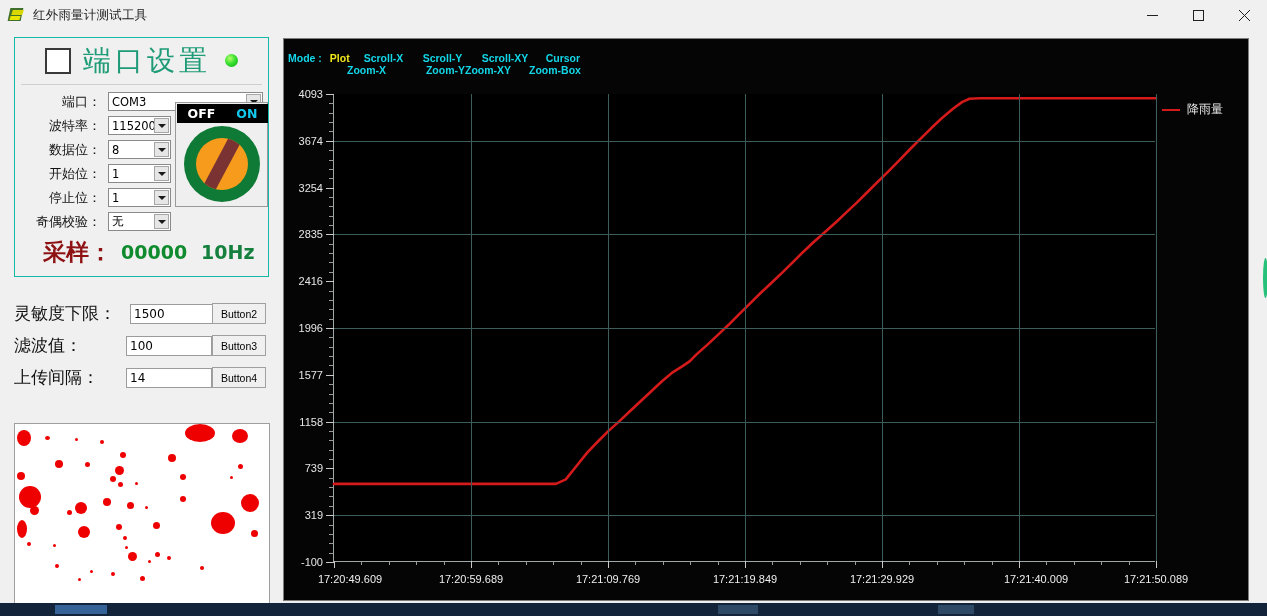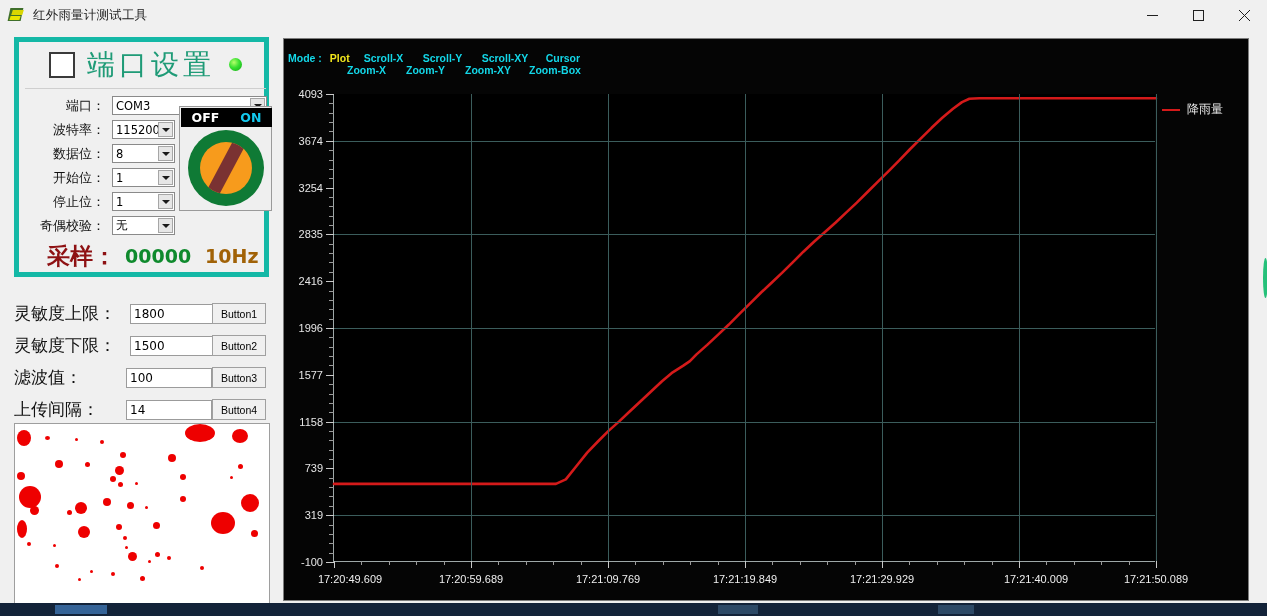--- a/index.html
+++ b/index.html
@@ -62,21 +62,21 @@
   .left-col {
     position: absolute; left: 0; top: 30px;
     width: 283px; height: 586px;
     background: #f0f0f0;
   }
 
   .port-group {
     position: absolute; left: 14px; top: 7px;
     width: 255px; height: 240px;
     background: #f0f0f0;
-    border: 5px solid #14b8a6;
+    border: 1px solid #14b8a6;
   }
   .pg-head {
     position: absolute; left: 0; top: 0;
     width: 253px; height: 45px;
     display: flex; align-items: center;
   }
   .pg-check {
     width: 26px; height: 26px;
     background: #fff; border: 2px solid #3a3a3a;
     margin-left: 30px; flex: none;
@@ -173,21 +173,21 @@
   .sample-lbl {
     font-size: 23px; color: #8e1113; font-weight: bold;
     font-family: "DejaVu Sans", "Liberation Sans", sans-serif;
   }
   .sample-val {
     font-size: 19px; color: #0f8a2d; font-weight: bold;
     margin-left: 9px;
     font-family: "DejaVu Sans", "Liberation Sans", sans-serif;
   }
   .sample-hz {
-    font-size: 19px; color: #a16207; font-weight: bold;
+    font-size: 19px; color: #15803d; font-weight: bold;
     margin-left: 14px;
     font-family: "DejaVu Sans", "Liberation Sans", sans-serif;
   }
 
   
   .params { position: absolute; left: 0; top: 272px; width: 283px; }
   .prow {
     display: flex; align-items: center;
     height: 23px; margin-bottom: 9px;
   }
@@ -428,25 +428,20 @@
 
       <div class="sample-line">
         <span class="sample-lbl">采样：</span>
         <span class="sample-val">00000</span>
         <span class="sample-hz">10Hz</span>
       </div>
     </div>
 
     <div class="params">
         <div class="prow" style="position: relative;">
-          <div class="plbl">灵敏度上限：</div>
-          <div class="pinput" style="position: absolute; left: 130px; width: 83px;">1800</div>
-          <div class="pbtn" style="position: absolute; left: 212px;">Button1</div>
-        </div>
-        <div class="prow" style="position: relative;">
           <div class="plbl">灵敏度下限：</div>
           <div class="pinput" style="position: absolute; left: 130px; width: 83px;">1500</div>
           <div class="pbtn" style="position: absolute; left: 212px;">Button2</div>
         </div>
         <div class="prow" style="position: relative;">
           <div class="plbl">滤波值：</div>
           <div class="pinput" style="position: absolute; left: 126px; width: 86px;">100</div>
           <div class="pbtn" style="position: absolute; left: 212px;">Button3</div>
         </div>
         <div class="prow" style="position: relative;">
@@ -512,21 +507,21 @@
         <div class="mode-row">
           <span style="margin-right: 8px;">Mode :</span>
           <span class="yellow" style="margin-right: 14px;">Plot</span>
           <span style="display: inline-block; width: 59px;">Scroll-X</span>
           <span style="display: inline-block; width: 59px;">Scroll-Y</span>
           <span style="display: inline-block; width: 64px;">Scroll-XY</span>
           <span style="display: inline-block; width: 62px;">Cursor</span>
         </div>
         <div class="mode-row" style="padding-left: 59px;">
           <span style="display: inline-block; width: 59px;">Zoom-X</span>
-          <span style="display: inline-block; width: 59px;">Zoom-Y</span>
+          <span style="display: inline-block; width: 59px; text-align: right;">Zoom-Y</span>
           <span style="display: inline-block; width: 64px;">Zoom-XY</span>
           <span style="display: inline-block; width: 62px;">Zoom-Box</span>
         </div>
       </div>
     <div class="plot">
       <svg class="series-svg" id="series-svg" width="822" height="468">
           <polyline points="0.0,389.9 57.5,389.9 115.1,389.9 172.6,389.9 221.9,389.9 231.8,385.4 242.5,372.0 253.2,358.6 263.9,347.5 274.5,336.9 285.2,327.4 295.9,317.3 306.6,307.3 317.3,297.2 328.0,287.2 338.7,278.3 349.3,271.6 355.9,267.1 362.5,260.4 373.2,250.9 383.9,240.9 394.6,230.8 405.2,220.2 415.9,209.6 426.6,199.0 437.3,189.0 448.0,178.9 458.7,168.3 469.4,157.7 480.0,147.7 490.7,138.2 501.4,128.7 512.1,118.6 522.8,108.6 533.5,98.0 544.2,87.4 554.9,76.8 565.5,66.2 576.2,55.0 586.9,44.4 597.6,33.8 608.3,23.8 619.0,14.8 628.0,8.1 635.4,4.8 645.3,4.2 674.0,4.2 723.4,4.2 772.7,4.2 822.0,4.2" fill="none" stroke="#d41a1a" stroke-width="2.6" stroke-linejoin="round" stroke-linecap="round"></polyline>
         </svg>
     <div class="ytick" style="top: 0px;"></div>
         <div class="ytlabel" style="top: 0px;">4093</div>

